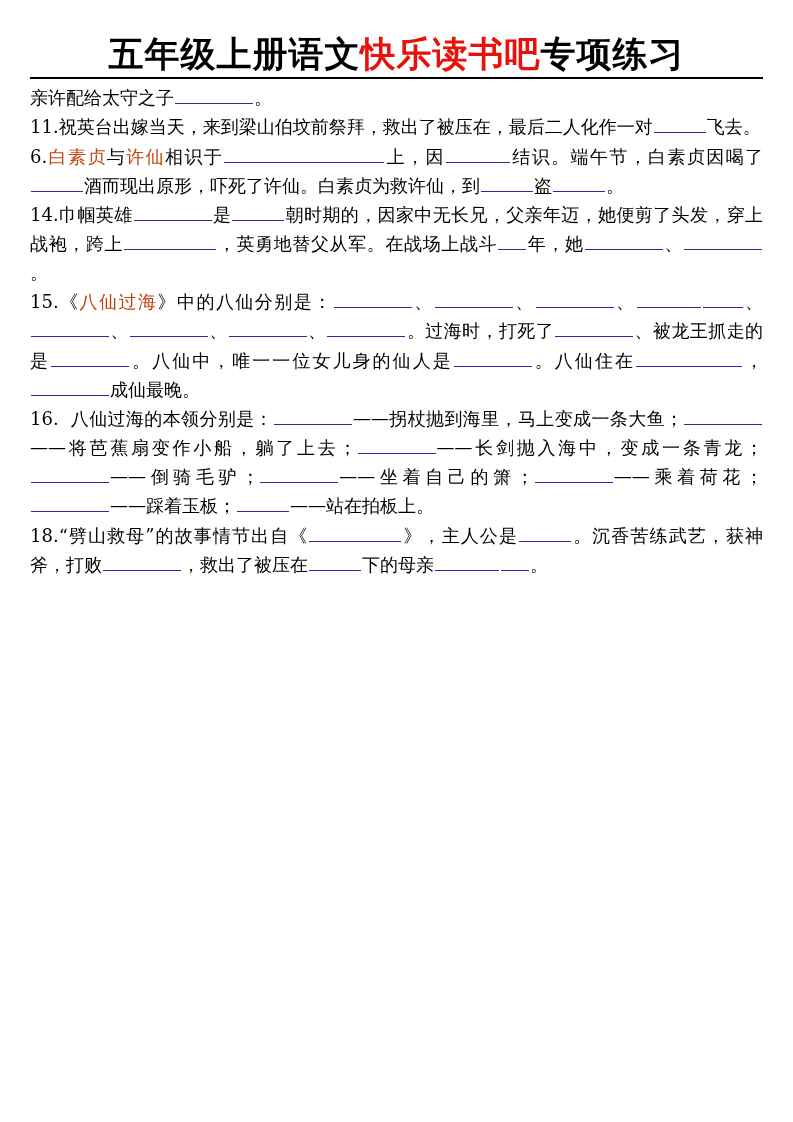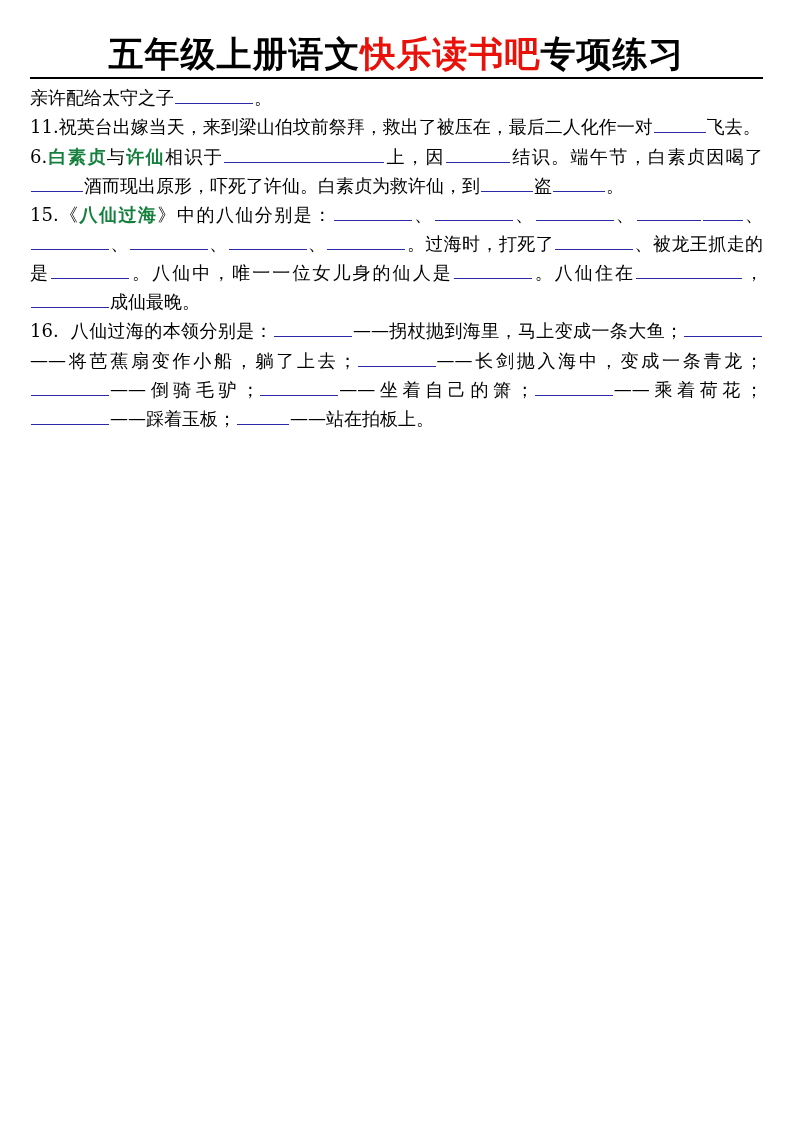--- a/index.html
+++ b/index.html
@@ -39,22 +39,21 @@
     font-size: 18px;
     line-height: 1.62;
     text-align: justify;
     margin-top: 4px;
   }
   .para {
     margin: 0;
     text-indent: 0;
   }
   .red {
-    color: #15803d;
-    font-weight: bold;
+    color: #c2410c;
   }
   .blank {
     display: inline-block;
     border-bottom: 1px solid #2a2aa8;
     vertical-align: baseline;
     height: 1.05em;
     margin: 0 1px;
   }
   .b2  { width: 28px; }
   .b3  { width: 40px; }
@@ -84,26 +83,32 @@
 
     <p class="para">
       <span>11.</span><span>祝英台出嫁当天，来到梁山伯坟前祭拜，救出了被压在，最后二人化作一对</span><span class="blank b4"></span><span>飞去。</span>
     </p>
 
     <p class="para">
       <span>6.</span><span class="red">白素贞</span><span>与</span><span class="red">许仙</span><span>相识于</span><span class="blank b12"></span><span>上，因</span><span class="blank b5"></span><span>结识。端午节，白素贞因喝了</span><span class="blank b4"></span><span>酒而现出原形，吓死了许仙。白素贞为救许仙，到</span><span class="blank b4"></span><span>盗</span><span class="blank b4"></span><span>。</span>
     </p>
 
 
+    <p class="para">
+      <span>14.</span><span>巾帼英雄</span><span class="blank b6"></span><span>是</span><span class="blank b4"></span><span>朝时期的，因家中无长兄，父亲年迈，她便剪了头发，穿上战袍，跨上</span><span class="blank b7"></span><span>，英勇地替父从军。在战场上战斗</span><span class="blank b2"></span><span>年，她</span><span class="blank b6"></span><span>、</span><span class="blank b6"></span><span>。</span>
+    </p>
 
     <p class="para">
       <span>15.《</span><span class="red">八仙过海</span><span>》中的八仙分别是：</span><span class="blank b6"></span><span>、</span><span class="blank b6"></span><span>、</span><span class="blank b6"></span><span>、</span><span class="blank b5"></span><span class="blank b3"></span><span>、</span><span class="blank b6"></span><span>、</span><span class="blank b6"></span><span>、</span><span class="blank b6"></span><span>、</span><span class="blank b6"></span><span>。过海时，打死了</span><span class="blank b6"></span><span>、被龙王抓走的是</span><span class="blank b6"></span><span>。八仙中，唯一一位女儿身的仙人是</span><span class="blank b6"></span><span>。八仙住在</span><span class="blank b8"></span><span>，</span><span class="blank b6"></span><span>成仙最晚。</span>
     </p>
 
     <p class="para">
       <span>16.</span>&nbsp;&nbsp;<span>八仙过海的本领分别是：</span><span class="blank b6"></span><span>——拐杖抛到海里，马上变成一条大鱼；</span><span class="blank b6"></span><span>——将芭蕉扇变作小船，躺了上去；</span><span class="blank b6"></span><span>——长剑抛入海中，变成一条青龙；</span><span class="blank b6"></span><span>——倒骑毛驴；</span><span class="blank b6"></span><span>——坐着自己的箫；</span><span class="blank b6"></span><span>——乘着荷花；</span><span class="blank b6"></span><span>——踩着玉板；</span><span class="blank b4"></span><span>——站在拍板上。</span>
     </p>
 
 
+    <p class="para">
+      <span>18.</span><span>“劈山救母”的故事情节出自《</span><span class="blank b7"></span><span>》，主人公是</span><span class="blank b4"></span><span>。沉香苦练武艺，获神斧，打败</span><span class="blank b6"></span><span>，救出了被压在</span><span class="blank b4"></span><span>下的母亲</span><span class="blank b5"></span><span class="blank b2"></span><span>。</span>
+    </p>
 
 
   </div>
 </div>
 
 </body></html>

